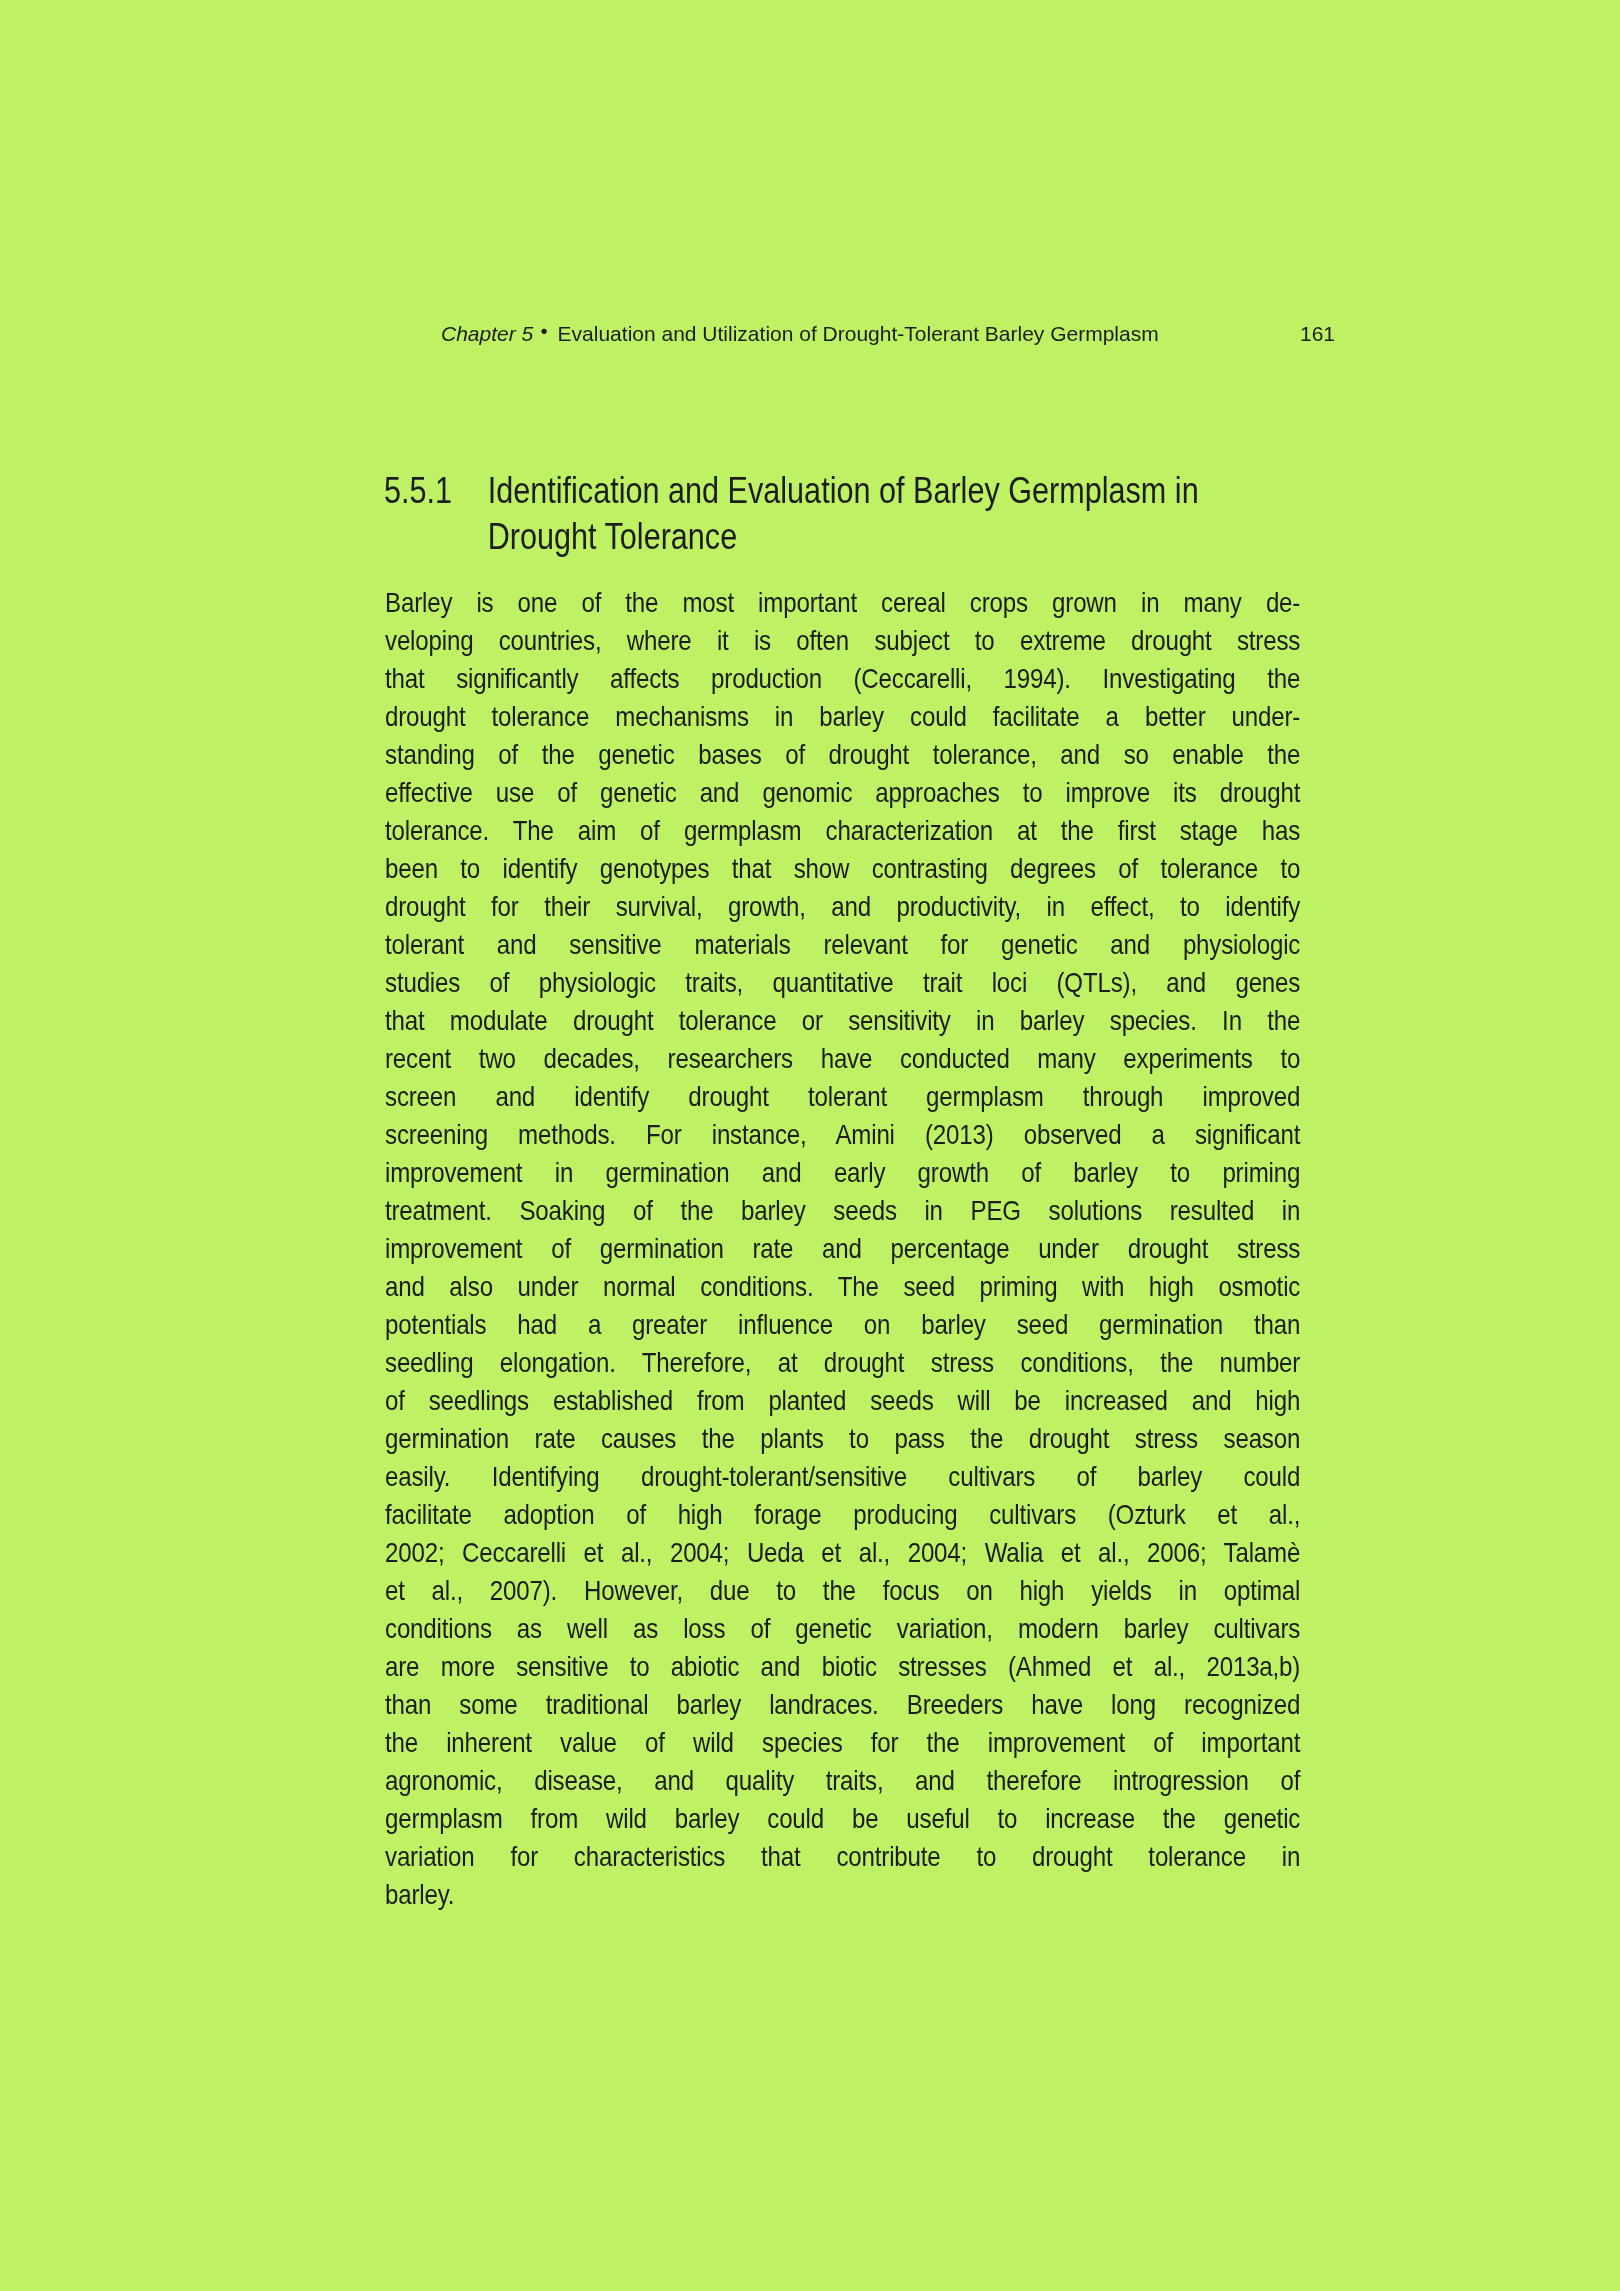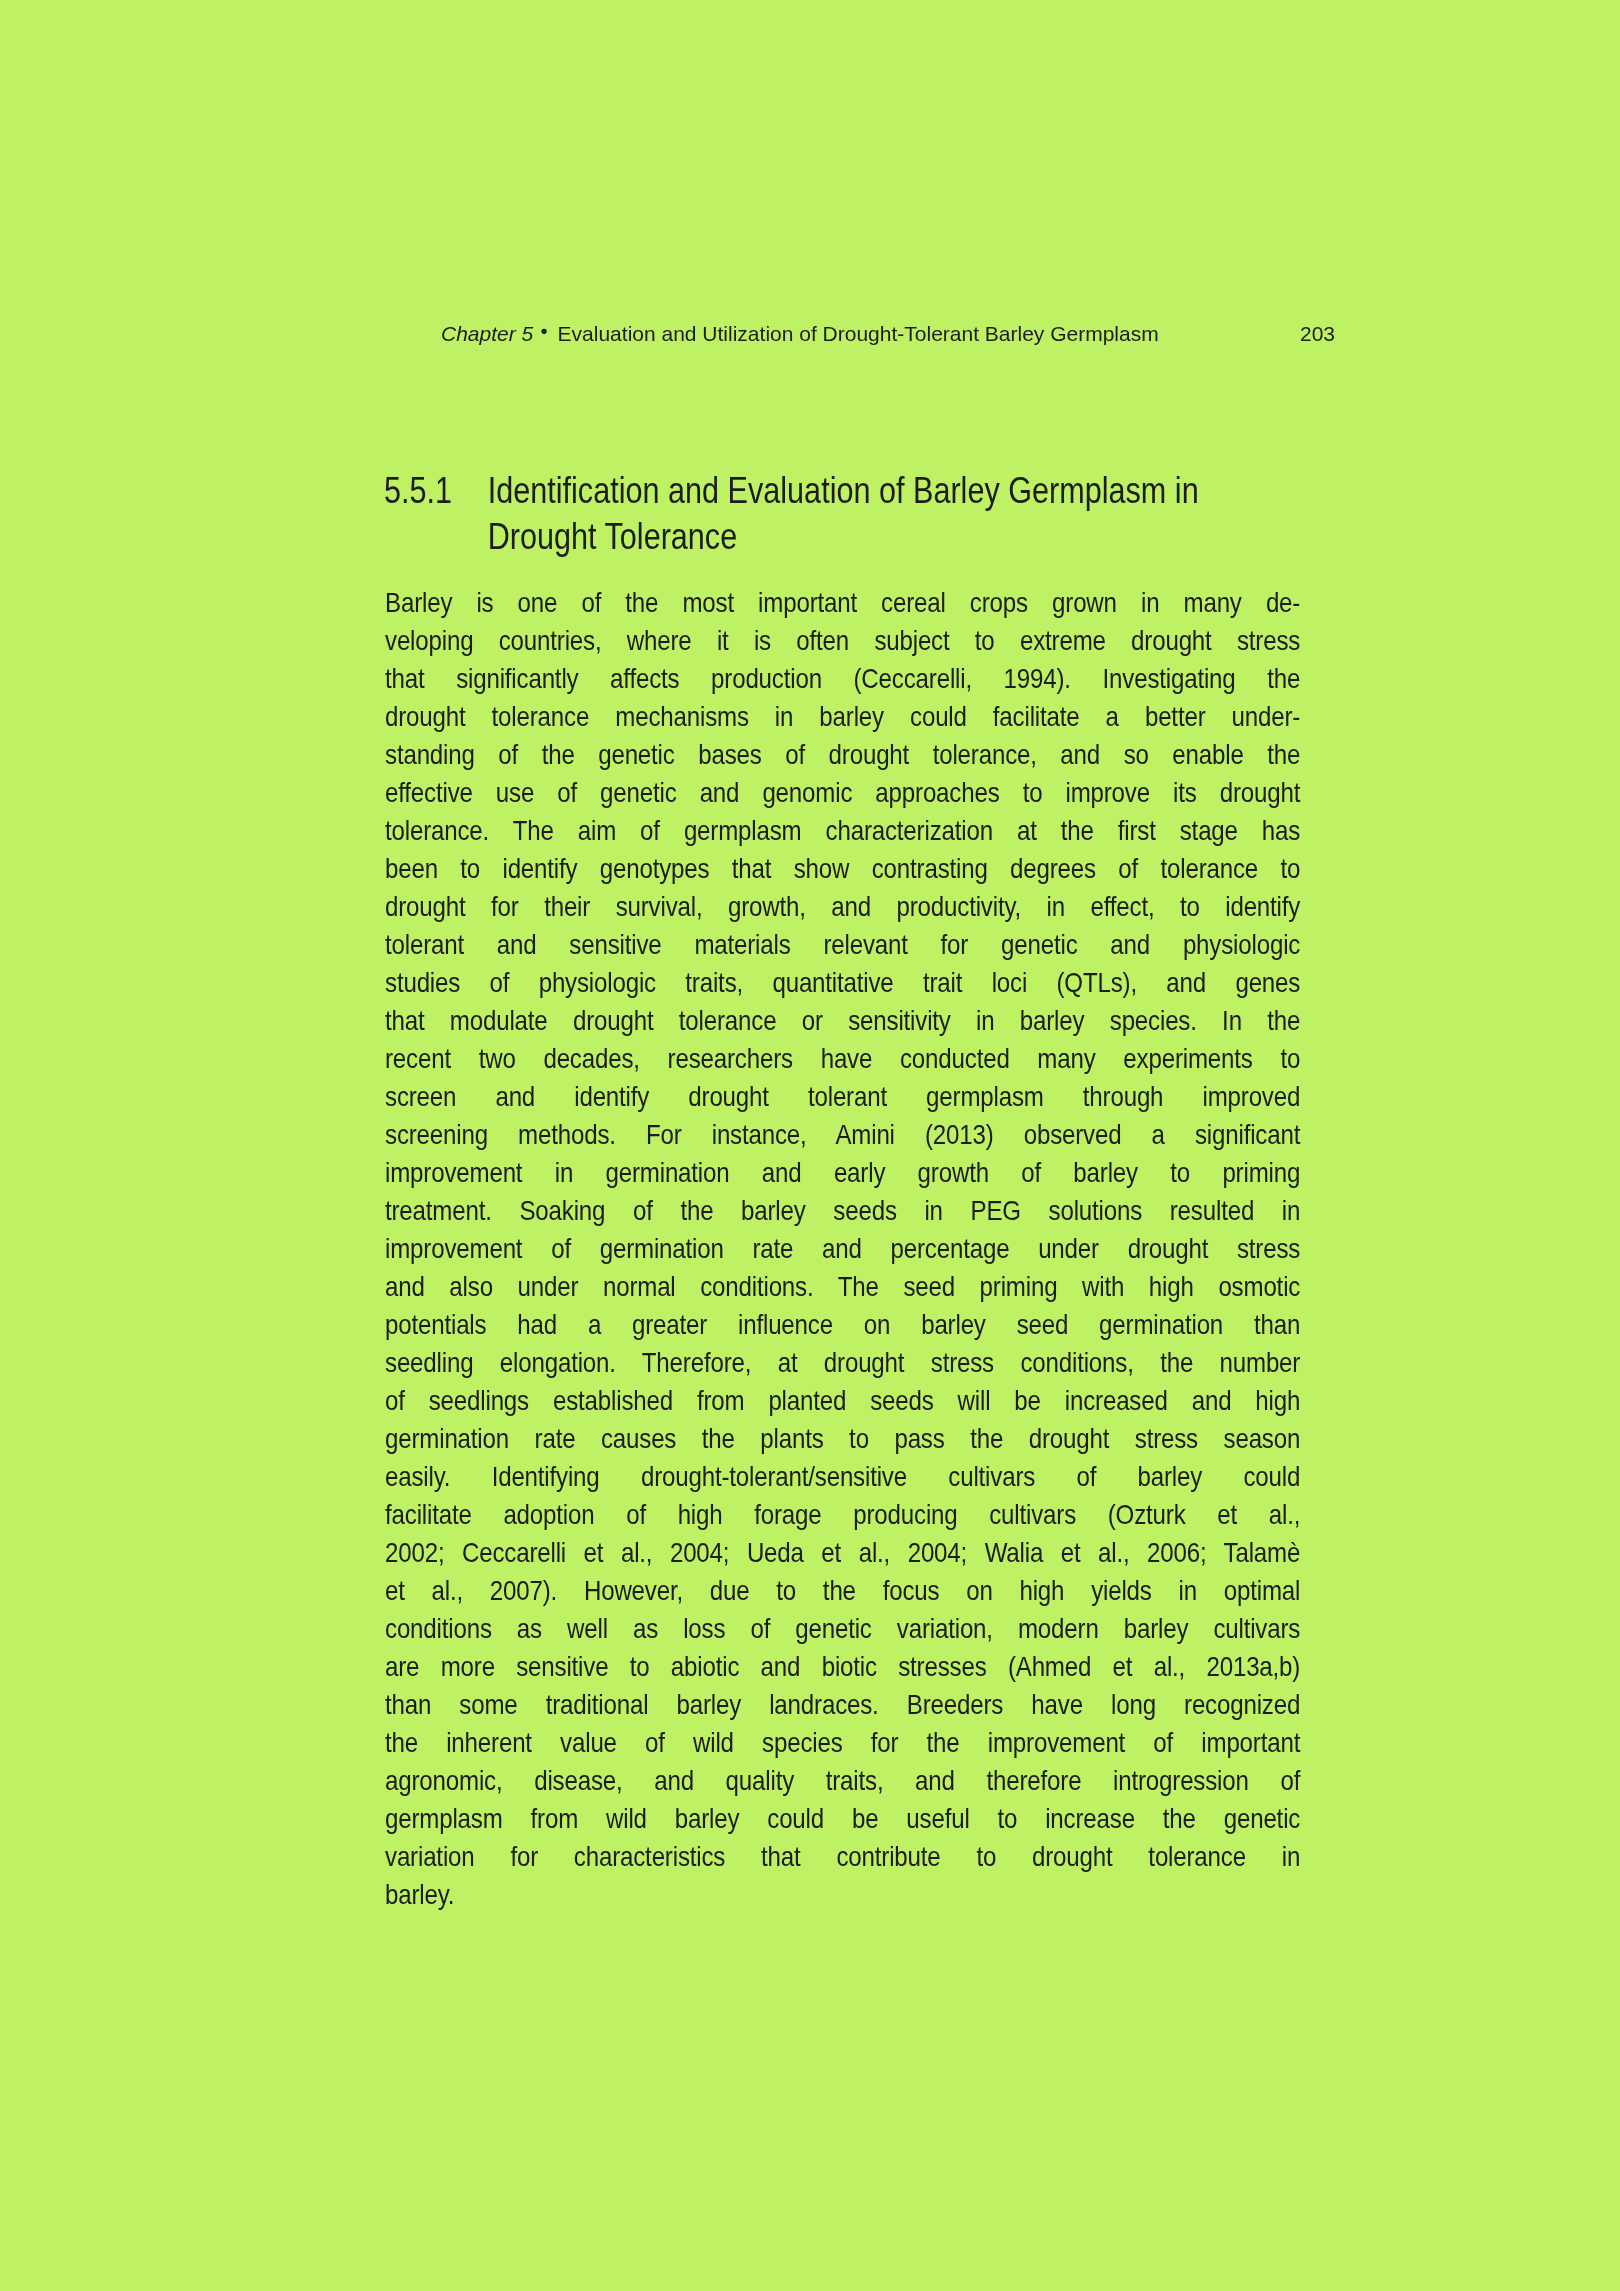--- a/index.html
+++ b/index.html
@@ -92,21 +92,21 @@
 <body>
 
 <div class="page" style="color: rgb(29, 29, 29); background: #bef264;">
 
   <header class="running-head">
     <span class="rh-left">
       <span class="chapter-label">Chapter 5</span>
       <span class="bullet">●</span>
       <span class="chapter-title">Evaluation and Utilization of Drought-Tolerant Barley Germplasm</span>
     </span>
-    <span class="page-num">203</span>
+    <span class="page-num">161</span>
   </header>
 
   <section class="heading">
     <span class="sec-num">5.5.1</span>
     <div class="sec-title">Identification and Evaluation of Barley Germplasm in</div>
     <div class="sec-title">Drought Tolerance</div>
   </section>
 
   <main class="body-text">
       <div class="body-line">Barley is one of the most important cereal crops grown in many de-</div>

